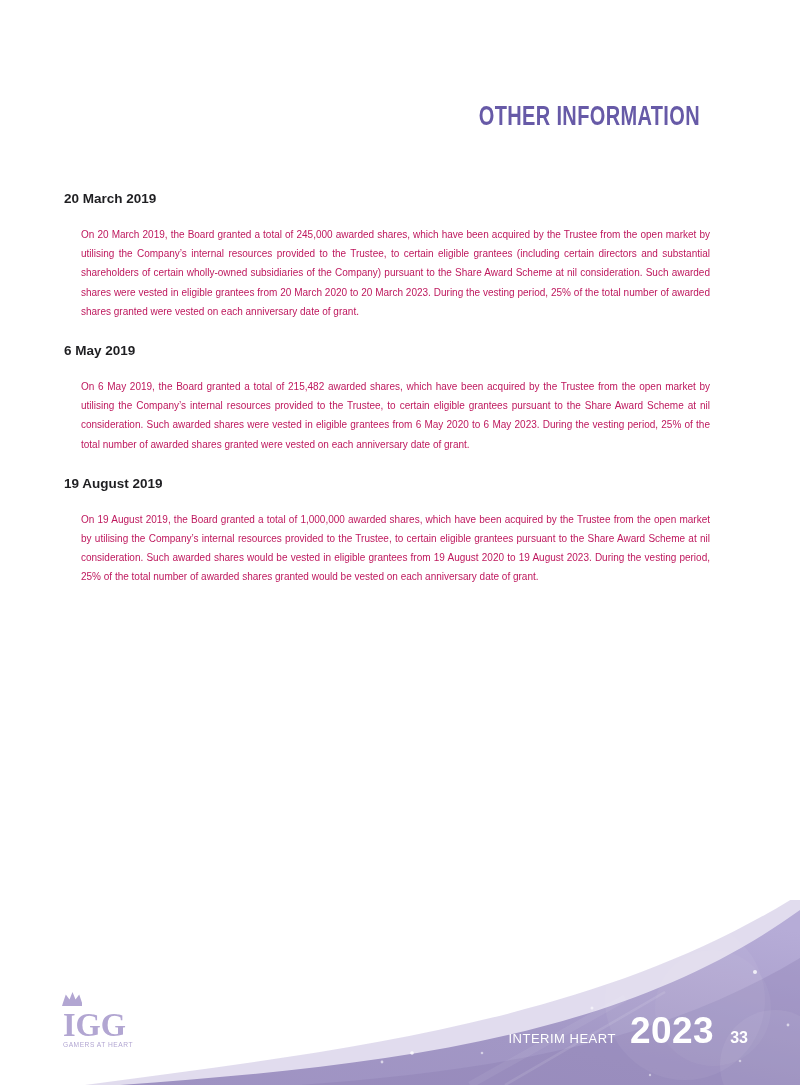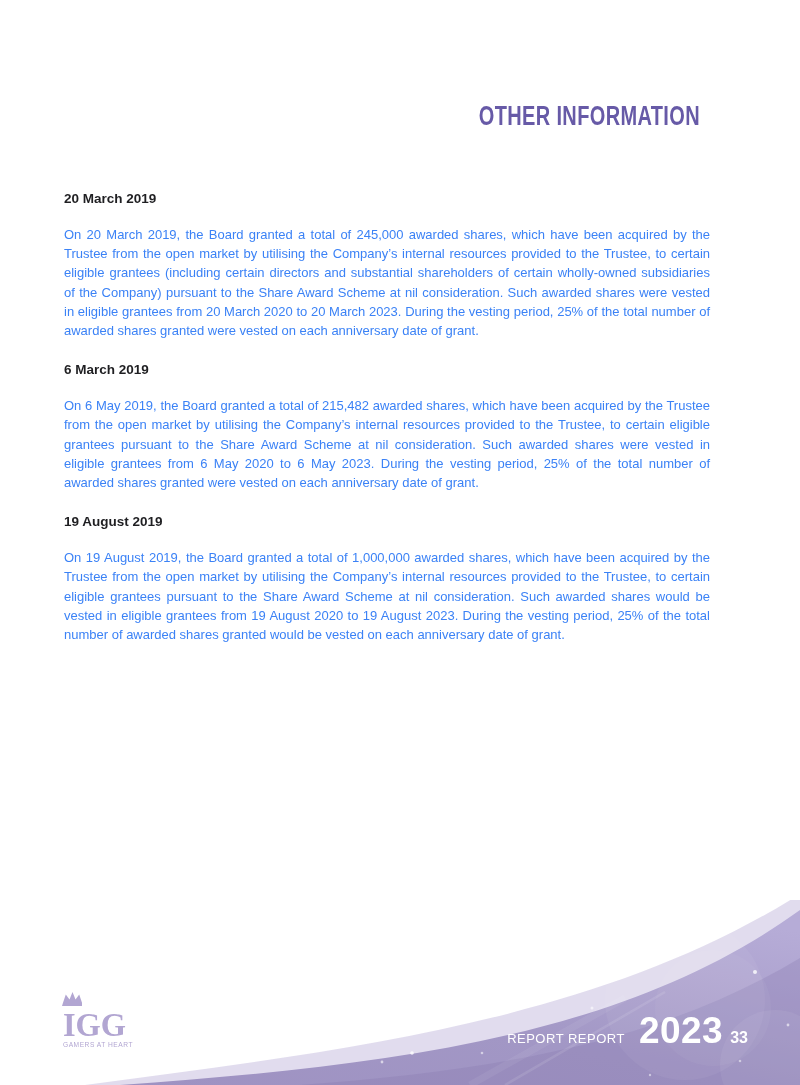--- a/index.html
+++ b/index.html
@@ -30,25 +30,25 @@
     left: 64px; width: 646px; top: 189px;
   }
   .section { margin: 0; }
   .section h2 {
     font-size: 13.5px; font-weight: bold;
     color: #1f1f22;
     line-height: 19px;
     margin: 0 0 17px 0;
   }
   .section p {
-    font-size: 13px;
-    color: #3b82f6;
+    font-size: 10px;
+    color: #be185d;
     line-height: 19.2px;
     text-align: justify;
-    margin: 0 0 20px 0;
+    margin: 0 0 20px 17px;
   }
 
   
   .footer-wave {
     position: absolute;
     left: 0; top: 900px;
     width: 800px; height: 185px;
     display: block;
   }
 
@@ -62,21 +62,21 @@
     white-space: nowrap;
   }
   .report-label {
     font-size: 13px;
     letter-spacing: 0.5px;
     margin-right: 14px;
   }
   .report-year {
     font-size: 37px;
     font-weight: bold;
-    margin-right: 7px;
+    margin-right: 16px;
     letter-spacing: 0.5px;
   }
   .page-number {
     font-size: 16px;
     font-weight: bold;
   }
 
   
   .logo {
     position: absolute;
@@ -92,21 +92,21 @@
   <div class="page-title">OTHER INFORMATION</div>
 
   <div class="content">
 
     <div class="section">
       <h2>20 March 2019</h2>
       <p>On 20 March 2019, the Board granted a total of 245,000 awarded shares, which have been acquired by the Trustee from the open market by utilising the Company’s internal resources provided to the Trustee, to certain eligible grantees (including certain directors and substantial shareholders of certain wholly-owned subsidiaries of the Company) pursuant to the Share Award Scheme at nil consideration. Such awarded shares were vested in eligible grantees from 20 March 2020 to 20 March 2023. During the vesting period, 25% of the total number of awarded shares granted were vested on each anniversary date of grant.</p>
     </div>
 
     <div class="section">
-      <h2>6 March 2019</h2>
+      <h2>6 May 2019</h2>
       <p>On 6 May 2019, the Board granted a total of 215,482 awarded shares, which have been acquired by the Trustee from the open market by utilising the Company’s internal resources provided to the Trustee, to certain eligible grantees pursuant to the Share Award Scheme at nil consideration. Such awarded shares were vested in eligible grantees from 6 May 2020 to 6 May 2023. During the vesting period, 25% of the total number of awarded shares granted were vested on each anniversary date of grant.</p>
     </div>
 
     <div class="section">
       <h2>19 August 2019</h2>
       <p>On 19 August 2019, the Board granted a total of 1,000,000 awarded shares, which have been acquired by the Trustee from the open market by utilising the Company’s internal resources provided to the Trustee, to certain eligible grantees pursuant to the Share Award Scheme at nil consideration. Such awarded shares would be vested in eligible grantees from 19 August 2020 to 19 August 2023. During the vesting period, 25% of the total number of awarded shares granted would be vested on each anniversary date of grant.</p>
     </div>
 
   </div>
 
@@ -144,18 +144,18 @@
     <circle cx="788" cy="125" r="1.4" fill="#ffffff" opacity="0.6"></circle>
   </svg>
 
   <svg class="logo" viewBox="0 0 84 58" xmlns="http://www.w3.org/2000/svg">
     <path d="M0 14 L1 10.8 L3.8 2.5 L7.5 7.5 L10.5 0 L13.5 7.5 L17.2 2.5 L20 10.8 L20 14 Z" fill="#b2a6d2"></path>
     <text x="1" y="44" font-family="Liberation Serif, serif" font-weight="bold" font-size="34" fill="#b2a6d2" textLength="63" lengthAdjust="spacingAndGlyphs">IGG</text>
     <text x="1" y="55" font-family="Liberation Sans, sans-serif" font-size="6.5" fill="#b2a6d2" letter-spacing="0.5" textLength="70" lengthAdjust="spacingAndGlyphs">GAMERS AT HEART</text>
   </svg>
 
   <div class="footer-meta">
-    <span class="report-label">REPORT REPORT</span>
+    <span class="report-label">INTERIM HEART</span>
     <span class="report-year">2023</span>
     <span class="page-number">33</span>
   </div>
 
 </div>
 
 </body></html>

